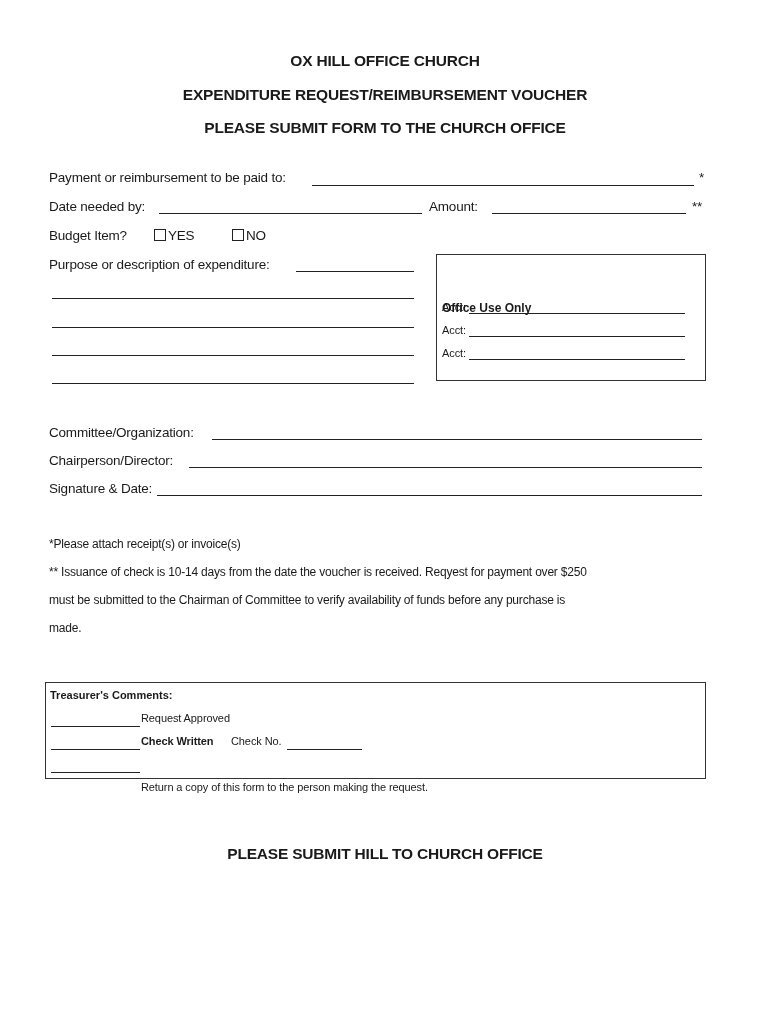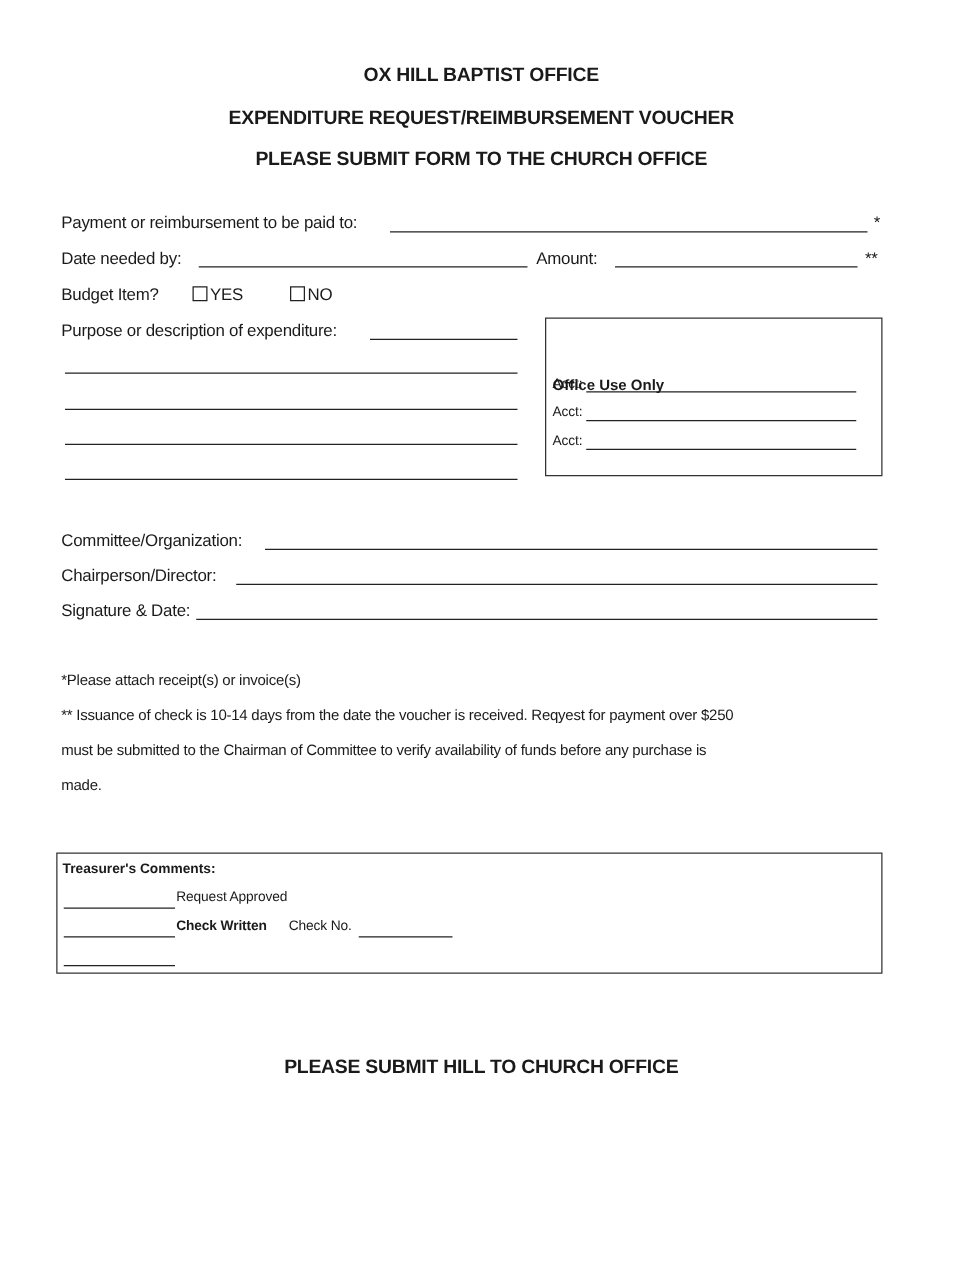--- a/index.html
+++ b/index.html
@@ -11,21 +11,21 @@
   .line { border-bottom:1px solid #222; height:0; }
   .cb { display:inline-block; width:10px; height:10px; border:1px solid #222; margin-right:2px; vertical-align:-1px; }
   .box { border:1px solid #333; box-sizing:border-box; }
   .small { font-size:11px; white-space:nowrap; letter-spacing:-0.1px; }
   .small-b { font-size:11px; font-weight:bold; white-space:nowrap; }
   .note { font-size:12px; white-space:nowrap; letter-spacing:-0.2px; }
 </style>
 </head>
 <body>
 
-<div class="abs title" style="top:52px;">OX HILL BAPTIST OFFICE</div>
+<div class="abs title" style="top:52px;">OX HILL OFFICE CHURCH</div>
 <div class="abs title" style="top:86px;">EXPENDITURE REQUEST/REIMBURSEMENT VOUCHER</div>
 <div class="abs title" style="top:119px;">PLEASE SUBMIT FORM TO THE CHURCH OFFICE</div>
 
 <div class="abs lbl" style="left:49px; top:170px;">Payment or reimbursement to be paid to:</div>
 <div class="abs line" style="left:312px; top:185px; width:382px;"></div>
 <div class="abs lbl" style="left:699px; top:170px;">*</div>
 
 <div class="abs lbl" style="left:49px; top:199px;">Date needed by:</div>
 <div class="abs line" style="left:159px; top:213px; width:263px;"></div>
 <div class="abs lbl" style="left:429px; top:199px;">Amount:</div>
@@ -75,15 +75,16 @@
   <div class="abs line" style="left:5px; top:43px; width:89px;"></div>
   <div class="abs small" style="left:95px; top:29px;">Request Approved</div>
 
   <div class="abs line" style="left:5px; top:66px; width:89px;"></div>
   <div class="abs small" style="left:95px; top:52px;font-weight:bold;">Check Written</div>
   <div class="abs small" style="left:185px; top:52px;">Check No.</div>
   <div class="abs line" style="left:241px; top:66px; width:75px;"></div>
 
   <div class="abs line" style="left:5px; top:89px; width:89px;"></div>
 
+  <div class="abs small" style="left:95px; top:98px;">Return a copy of this form to the person making the request.</div>
 </div>
 
 <div class="abs title" style="top:845px;">PLEASE SUBMIT HILL TO CHURCH OFFICE</div>
 
 </body></html>

